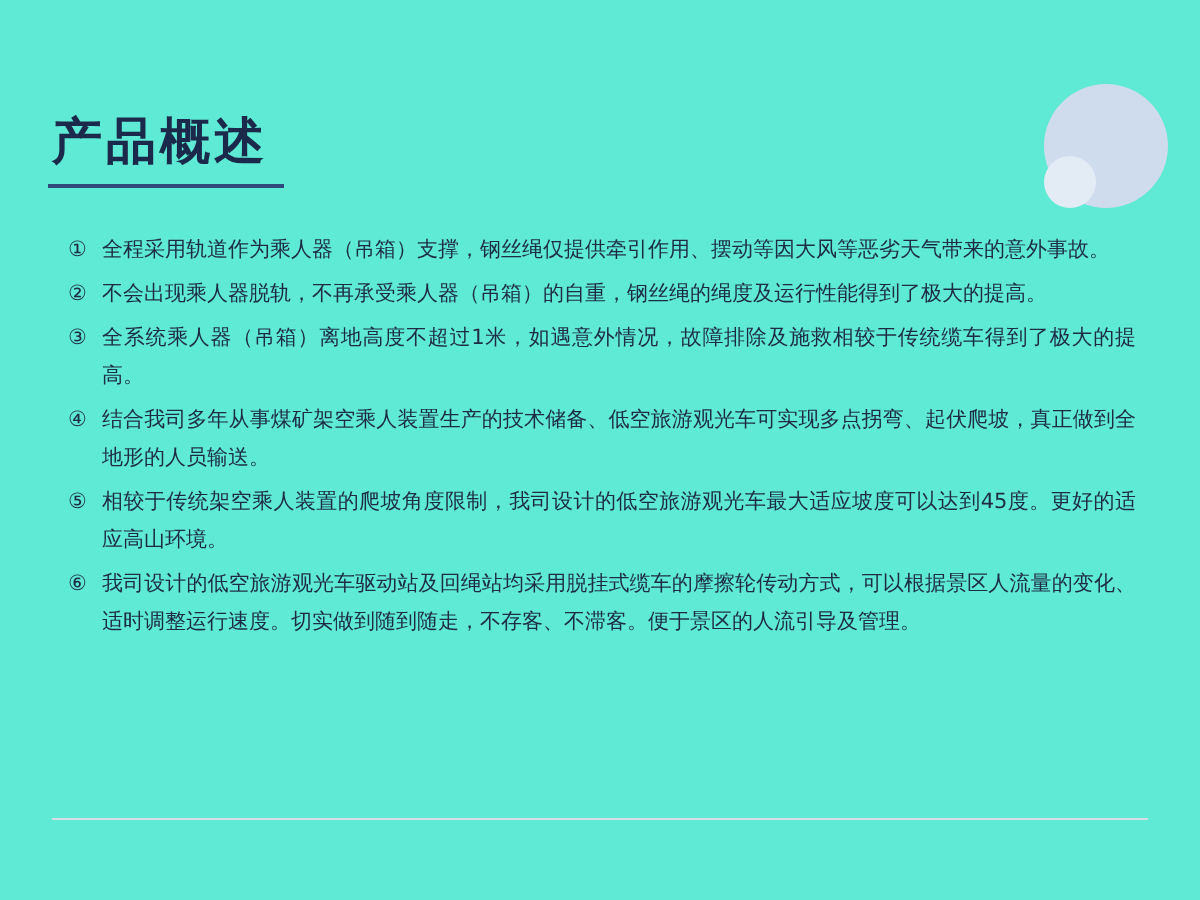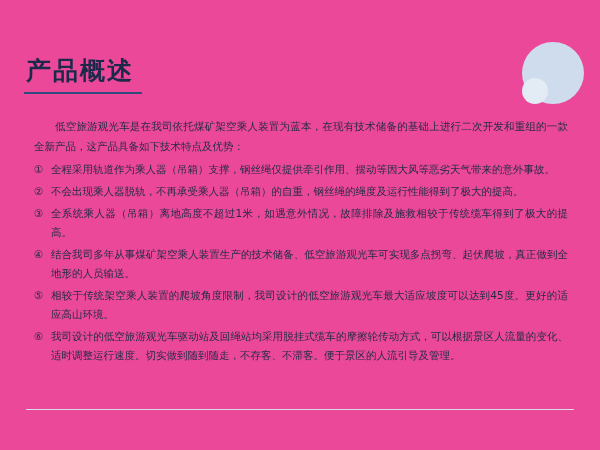--- a/index.html
+++ b/index.html
@@ -11,21 +11,21 @@
     height: 450px;
     background: #ffffff;
     font-family: "Liberation Sans", sans-serif;
     overflow: hidden;
   }
   .slide {
     position: relative;
     width: 600px;
     height: 450px;
     box-sizing: border-box;
-    background: #ec4899;
+    background: #5eead4;
   }
   
   .deco-circle-big {
     position: absolute;
     right: 16px;
     top: 42px;
     width: 62px;
     height: 62px;
     border-radius: 50%;
     background: #cfdcee;
@@ -113,21 +113,20 @@
 
 <div class="slide">
 
   <div class="deco-circle-big"></div>
   <div class="deco-circle-small"></div>
 
   <div class="title">产品概述</div>
   <div class="title-rule"></div>
 
   <div class="body-area">
-    <p class="lead">低空旅游观光车是在我司依托煤矿架空乘人装置为蓝本，在现有技术储备的基础上进行二次开发和重组的一款全新产品，这产品具备如下技术特点及优势：</p>
 
     <ul class="list">
       <li class="list-item">
         <span class="marker">①</span>
         <span class="item-text">全程采用轨道作为乘人器（吊箱）支撑，钢丝绳仅提供牵引作用、摆动等因大风等恶劣天气带来的意外事故。</span>
       </li>
       <li class="list-item">
         <span class="marker">②</span>
         <span class="item-text">不会出现乘人器脱轨，不再承受乘人器（吊箱）的自重，钢丝绳的绳度及运行性能得到了极大的提高。</span>
       </li>

